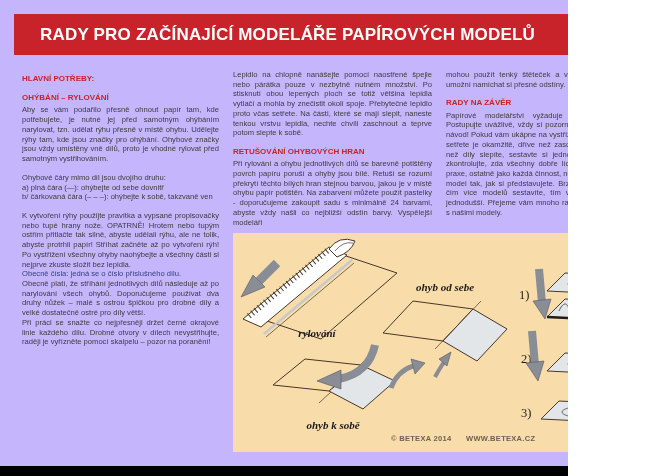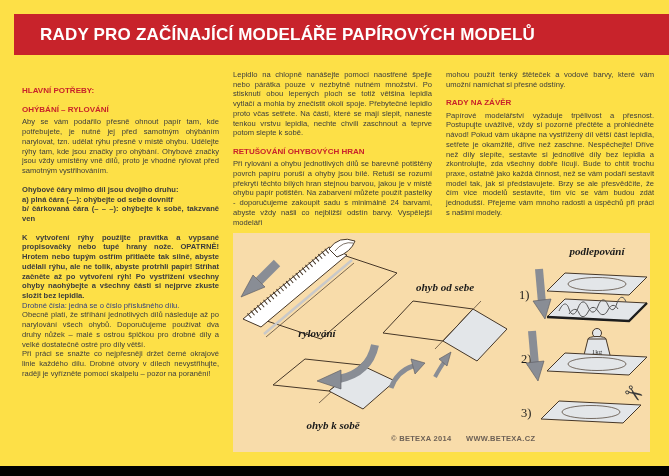--- a/index.html
+++ b/index.html
@@ -1,17 +1,17 @@
 <!DOCTYPE html>
 <html><head>
 <meta charset="utf-8">
 <style>
   html,body { margin:0; padding:0; background:#ffffff; }
   .page {
-    position:relative; width:669px; height:476px; background:#fde047;
+    position:relative; width:568px; height:476px; background:#c4b5fd;
     overflow:hidden; font-family:"Liberation Sans", sans-serif;
   }
   .titlebar {
     position:absolute; left:14px; top:14px; width:655px; height:41px;
     background:#c8232b; display:flex; align-items:center;
   }
   .titlebar .title-text {
     color:#ffffff; font-weight:bold; font-size:17px; padding-left:26px;
     letter-spacing:0.2px; white-space:nowrap;
   }
@@ -19,23 +19,23 @@
     position:absolute; top:70px; font-size:7.6px; line-height:1.28;
     color:#3c3c3c; text-align:justify;
   }
   .col1 { left:22px;  width:197px; }
   .col2 { left:233px; width:199px; }
   .col3 { left:446px; width:208px; }
   .h {
     color:#c8232b; font-weight:bold; font-size:8px;
     margin:9px 0 2px 0; text-align:left;
   }
-  .col .h:first-child { margin-top:16px; }
+  .col .h:first-child { margin-top:4px; }
   .p { margin:0; white-space:pre-line; }
-  .gap { margin-top:9px;font-weight:bold; }
+  .gap { margin-top:9px; }
   .p-blue { color:#35427e; }
   .p-red  { color:#a6403a; }
   .justify-last { text-align-last:justify; }
   .panel {
     position:absolute; left:233px; top:233px; width:417px; height:219px;
     background:#f8dcaa;
   }
   .panel svg { display:block; }
   .outline   { fill:none;    stroke:#463728; stroke-width:1; }
   .fillwhite { fill:#ffffff; stroke:#463728; stroke-width:1; }
@@ -63,21 +63,21 @@
   </div>
 
   <div class="col col1">
     <div class="h">HLAVNÍ POTŘEBY:</div>
     <div class="h">OHÝBÁNÍ – RYLOVÁNÍ</div>
     <div class="p">Aby se vám podařilo přesně ohnout papír tam, kde potřebujete, je nutné jej před samotným ohýbáním narylovat, tzn. udělat rýhu přesně v místě ohybu. Udělejte rýhy tam, kde jsou značky pro ohýbání. Ohybové značky jsou vždy umístěny vně dílů, proto je vhodné rylovat před samotným vystřihováním.</div>
     <div class="p gap">Ohybové čáry mimo díl jsou dvojího druhu:
 a) plná čára (—): ohýbejte od sebe dovnitř
 b/ čárkovaná čára (– – –): ohýbejte k sobě, takzvaně ven</div>
     <div class="p gap">K vytvoření rýhy použijte pravítka a vypsané propisovačky nebo tupé hrany nože. OPATRNĚ! Hrotem nebo tupým ostřím přitlačte tak silně, abyste udělali rýhu, ale ne tolik, abyste protrhli papír! Stříhat začněte až po vytvoření rýh! Po vystřižení všechny ohyby naohýbejte a všechny části si nejprve zkuste složit bez lepidla.</div>
-    <div class="p p-blue">Drobné čísla: jedná se o číslo příslušného dílu.</div>
+    <div class="p p-blue">Obecně čísla: jedná se o číslo příslušného dílu.</div>
     <div class="p">Obecně platí, že stříhání jednotlivých dílů následuje až po narylování všech ohybů. Doporučujeme používat dva druhy nůžek – malé s ostrou špičkou pro drobné díly a velké dostatečně ostré pro díly větší.
 Při práci se snažte co nejpřesněji držet černé okrajové linie každého dílu. Drobné otvory v dílech nevystřihujte, raději je vyřízněte pomocí skalpelu – pozor na poranění!</div>
   </div>
 
   <div class="col col2">
     <div class="p">Lepidlo na chlopně nanášejte pomocí naostřené špejle nebo párátka pouze v nezbytně nutném množství. Po stisknutí obou lepených ploch se totiž většina lepidla vytlačí a mohla by znečistit okolí spoje. Přebytečné lepidlo proto včas setřete. Na části, které se mají slepit, naneste tenkou vrstvu lepidla, nechte chvíli zaschnout a teprve potom slepte k sobě.</div>
     <div class="h">RETUŠOVÁNÍ OHYBOVÝCH HRAN</div>
     <div class="p justify-last">Při rylování a ohybu jednotlivých dílů se barevně potištěný povrch papíru poruší a ohyby jsou bílé. Retuší se rozumí překrytí těchto bílých hran stejnou barvou, jakou je v místě ohybu papír potištěn. Na zabarvení můžete použít pastelky - doporučujeme zakoupit sadu s minimálně 24 barvami, abyste vždy našli co nejbližší odstín barvy. Vyspělejší modeláři</div>
   </div>
 

